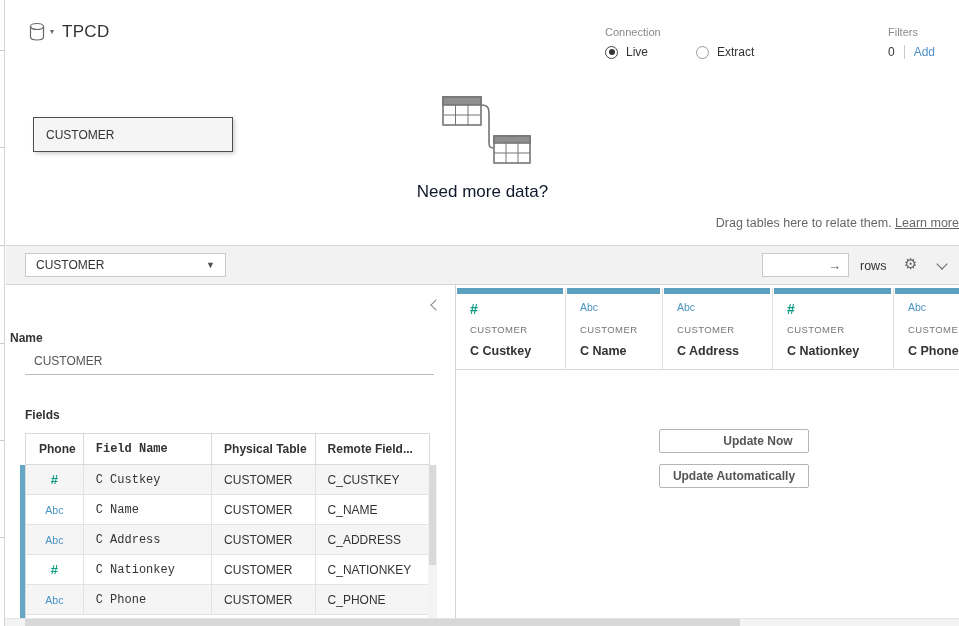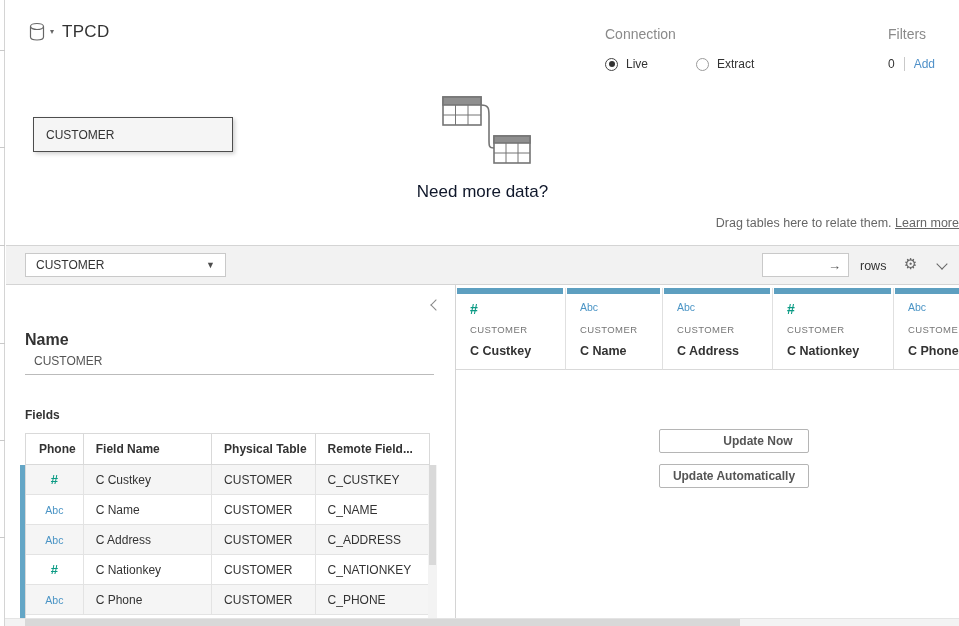--- a/index.html
+++ b/index.html
@@ -13,21 +13,21 @@
 
   
   .top-section { position:absolute; left:6px; top:0; width:953px; height:245px; background:#fff; }
 
   .ds-head { position:absolute; left:0; top:0; width:100%; height:70px; }
   .db-group { position:absolute; left:22px; top:22px; display:flex; align-items:center; cursor:pointer; }
   .db-caret { font-size:8px; color:#666; margin-left:3px; margin-top:-6px; }
   .ds-title { position:absolute; left:56px; top:22px; font-size:17px; color:#333; letter-spacing:.3px; }
 
   .conn-group { position:absolute; left:599px; top:26px; }
-  .group-label { font-size:14px; color:#8a8a8a; margin-bottom:15px; }
+  .group-label { font-size:11px; color:#8a8a8a; margin-bottom:7px; }
   .radio-row { display:flex; align-items:center; gap:8px; }
   .radio-opt { display:flex; align-items:center; margin-right:40px; cursor:pointer; }
   .radio { width:13px; height:13px; border:1px solid #9b9b9b; border-radius:50%; position:relative; background:#fff; }
   .radio.selected { border-color:#444; }
   .radio.selected::after { content:""; position:absolute; left:2.5px; top:2.5px; width:6px; height:6px; border-radius:50%; background:#333; }
   .radio-label { font-size:12px; color:#333; margin-left:8px; }
 
   .filters-group { position:absolute; left:882px; top:26px; }
   .filters-row { display:flex; align-items:center; margin-top:7px; font-size:12px; }
   .filters-count { color:#333; }
@@ -64,33 +64,33 @@
                        border-right:1.5px solid #666; border-bottom:1.5px solid #666; transform:rotate(45deg); }
 
   
   .main { position:absolute; left:6px; top:285px; width:953px; height:333px; }
 
   
   .left-panel { position:absolute; left:0; top:0; width:449px; height:333px; background:#fff; overflow:hidden; }
   .collapse { position:absolute; left:424px; top:16px; width:10px; height:10px; cursor:pointer; }
   .collapse::before { content:""; position:absolute; left:2px; top:0; width:7px; height:7px;
                       border-left:1.5px solid #888; border-bottom:1.5px solid #888; transform:rotate(45deg); }
-  .name-label { position:absolute; left:19px; top:46px; font-size:16px; font-weight:bold; color:#333; }
+  .name-label { position:absolute; left:4px; top:46px; font-size:12px; font-weight:bold; color:#333; }
   .name-input { position:absolute; left:19px; top:62px; width:409px; height:28px; border:none;
                 border-bottom:1px solid #bbb; font-size:12px; color:#555; padding-left:9px;
                 font-family:inherit; outline:none; background:transparent; }
   .fields-label { position:absolute; left:19px; top:123px; font-size:12px; font-weight:bold; color:#333; }
 
   .ftable { position:absolute; left:19px; top:148px; width:405px; border:1px solid #d9d9d9; background:#fff; }
   .fhead { display:flex; height:31px; border-bottom:1px solid #d9d9d9; background:#fff; }
   .fhead .fcell { font-weight:bold; display:flex; align-items:center; }
   .fcell { font-size:12px; color:#333; padding-left:12px; border-right:1px solid #d9d9d9; overflow:hidden; white-space:nowrap; }
   .fcell:last-child { border-right:none; }
   .c-type { width:58px; padding-left:13px; }
-  .c-name { width:129px; }
+  .c-name { width:129px;font-family:Liberation Mono, monospace; }
   .c-ptab { width:104px; }
   .c-rem  { width:114px; }
   .frow { display:flex; height:30px; border-bottom:1px solid #e3e3e3; cursor:pointer; }
   .frow:nth-child(odd) { background:#f5f5f5; }
   .frow .fcell { display:flex; align-items:center; border-right:1px solid #e3e3e3; }
   .frow .c-type { justify-content:center; padding-left:0; }
   .type-glyph.number { color:#0c9b85; font-size:13px; font-weight:bold; }
   .type-glyph.string { color:#4a94c5; font-size:10.5px; }
   .frow-empty { height:8px; background:#fff; }
 

